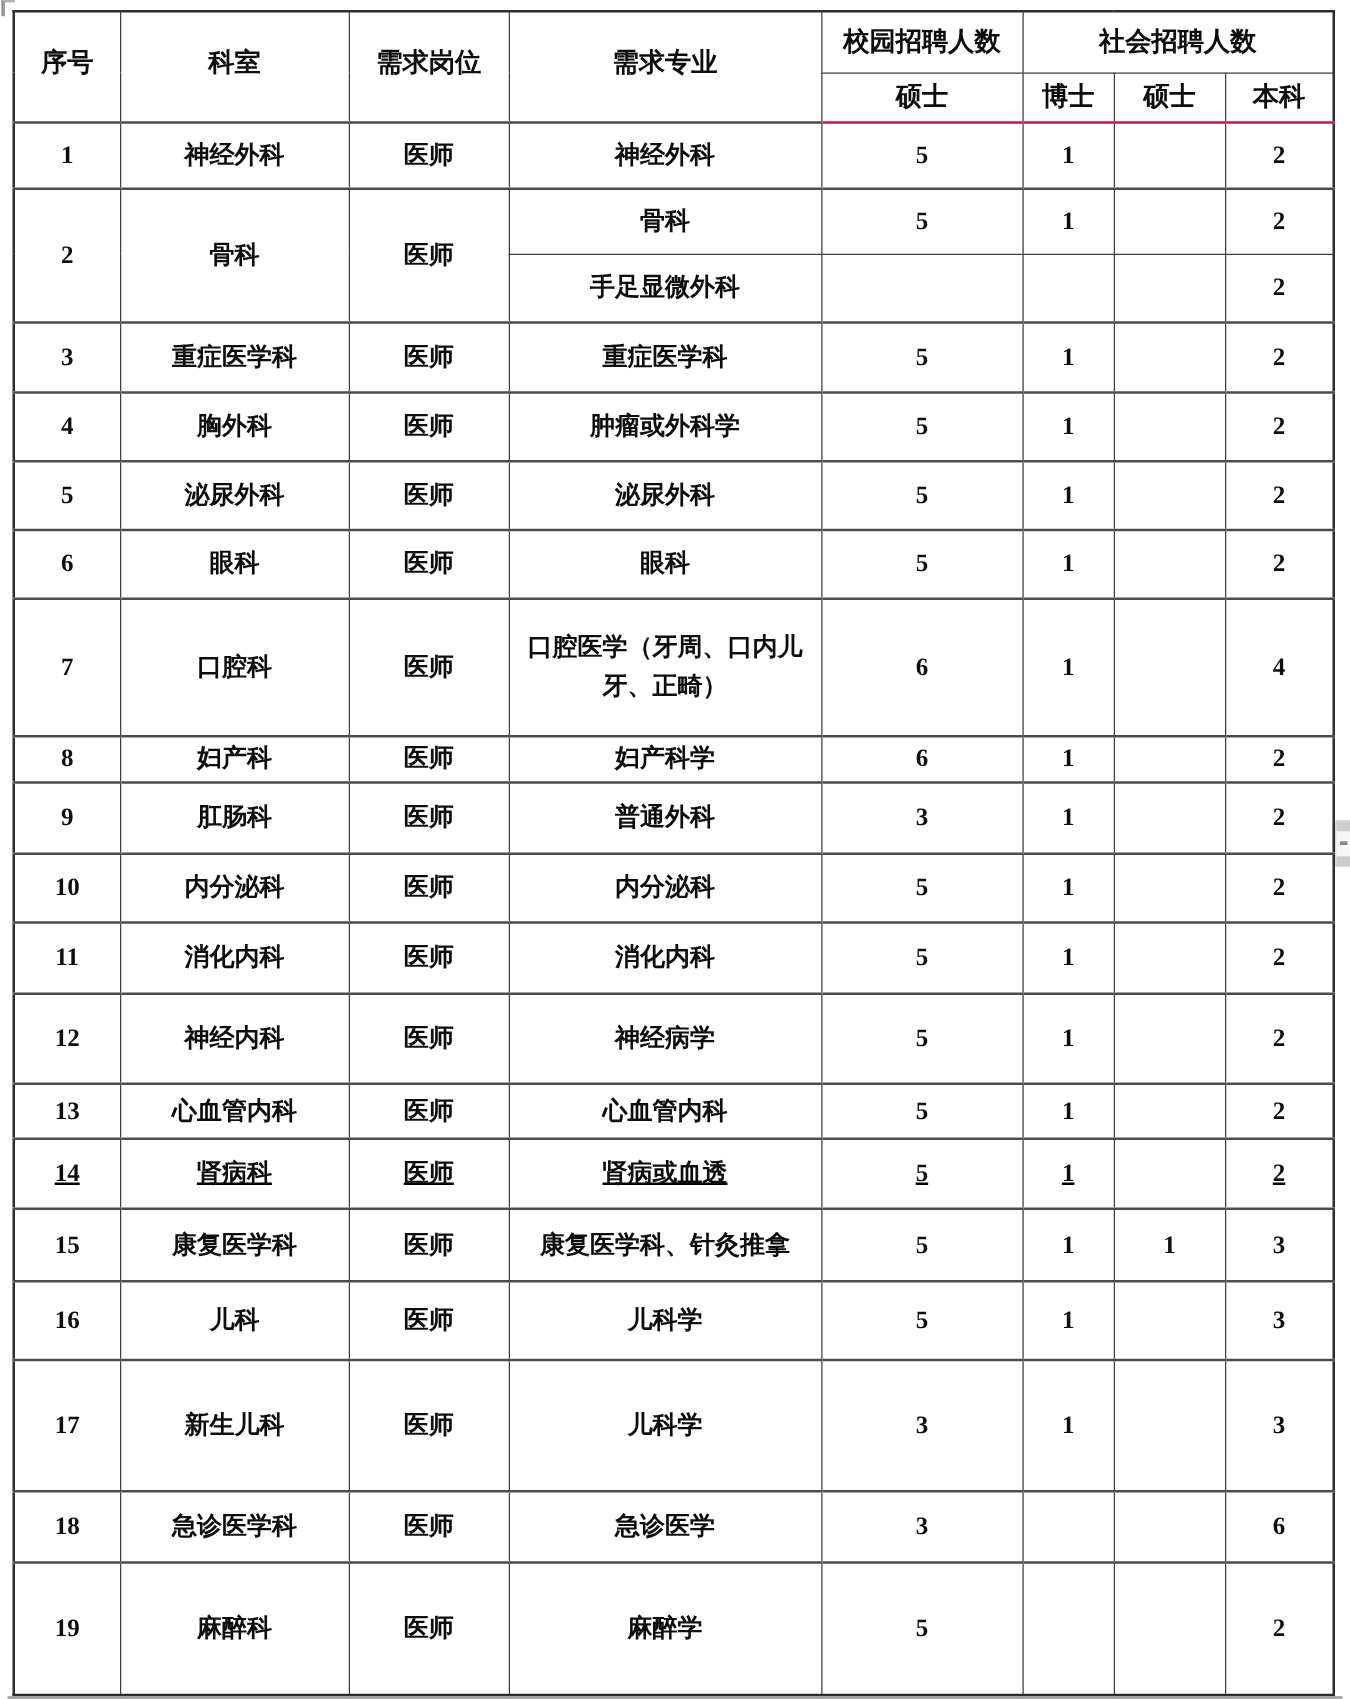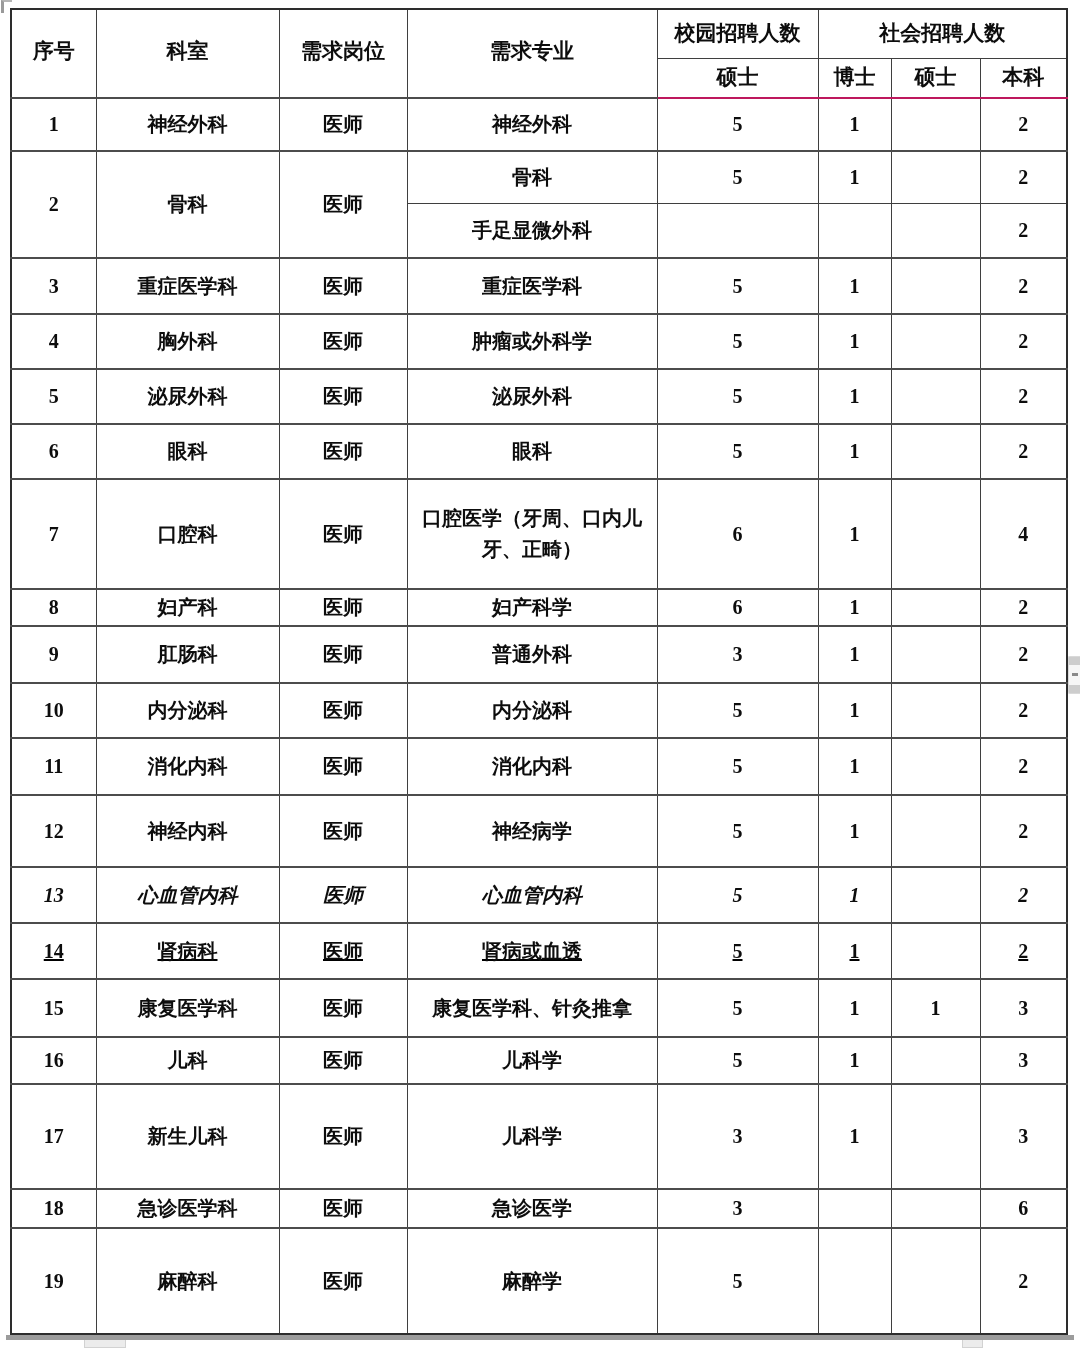--- a/index.html
+++ b/index.html
@@ -268,21 +268,21 @@
           <tr class="tsep" style="height: 72px; font-family: Liberation Serif, serif;">
             <td>12</td>
             <td>神经内科</td>
             <td>医师</td>
             <td>神经病学</td>
             <td>5</td>
             <td>1</td>
             <td></td>
             <td>2</td>
           </tr>
-          <tr class="tsep" style="height: 56px; font-style: italic;">
+          <tr class="tsep" style="height: 44px;">
             <td>13</td>
             <td>心血管内科</td>
             <td>医师</td>
             <td>心血管内科</td>
             <td>5</td>
             <td>1</td>
             <td></td>
             <td>2</td>
           </tr>
           <tr class="tsep" style="height: 56px; text-decoration: underline;">
@@ -298,41 +298,41 @@
           <tr class="tsep" style="height: 58px;">
             <td>15</td>
             <td>康复医学科</td>
             <td>医师</td>
             <td>康复医学科、针灸推拿</td>
             <td>5</td>
             <td>1</td>
             <td>1</td>
             <td>3</td>
           </tr>
-          <tr class="tsep" style="height: 47px;">
+          <tr class="tsep" style="height: 63px;">
             <td>16</td>
             <td>儿科</td>
             <td>医师</td>
             <td>儿科学</td>
             <td>5</td>
             <td>1</td>
             <td></td>
             <td>3</td>
           </tr>
           <tr class="tsep" style="height: 105px; border-radius: 29px;">
             <td>17</td>
             <td>新生儿科</td>
             <td>医师</td>
             <td>儿科学</td>
             <td>3</td>
             <td>1</td>
             <td></td>
             <td>3</td>
           </tr>
-          <tr class="tsep" style="height: 39px;">
+          <tr class="tsep" style="height: 57px;">
             <td>18</td>
             <td>急诊医学科</td>
             <td>医师</td>
             <td>急诊医学</td>
             <td>3</td>
             <td></td>
             <td></td>
             <td>6</td>
           </tr>
           <tr class="tsep" style="height: 106px;">

